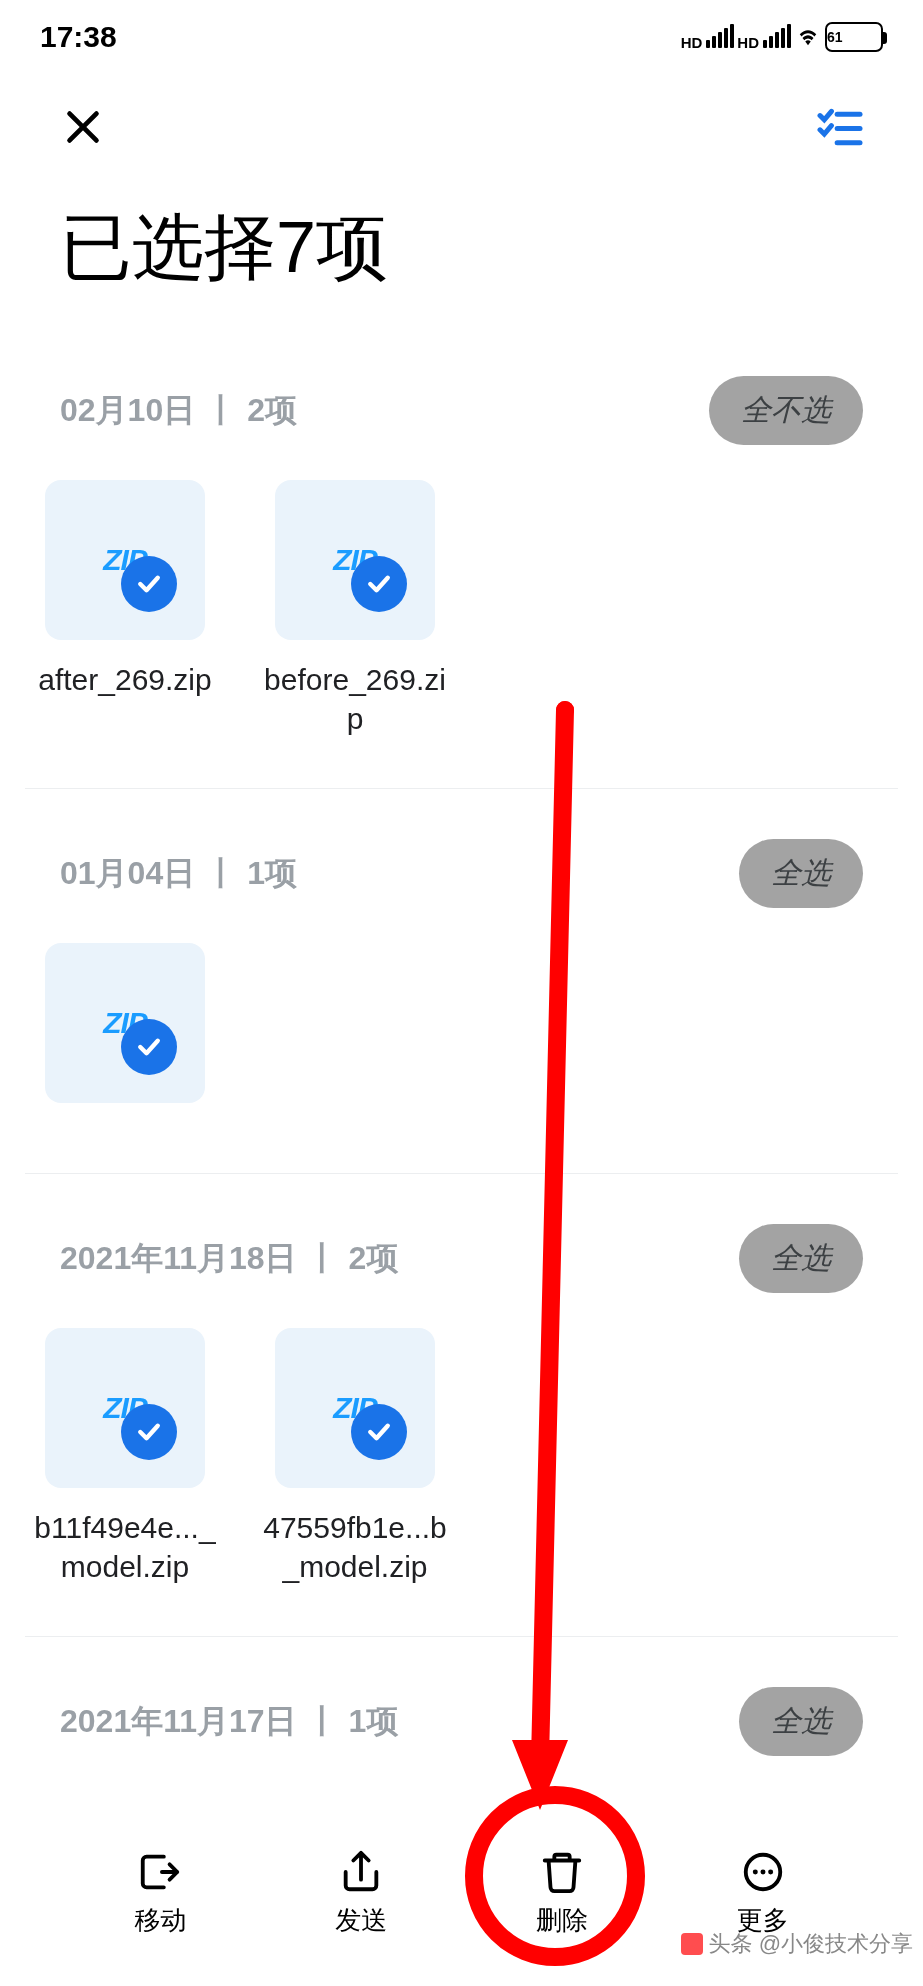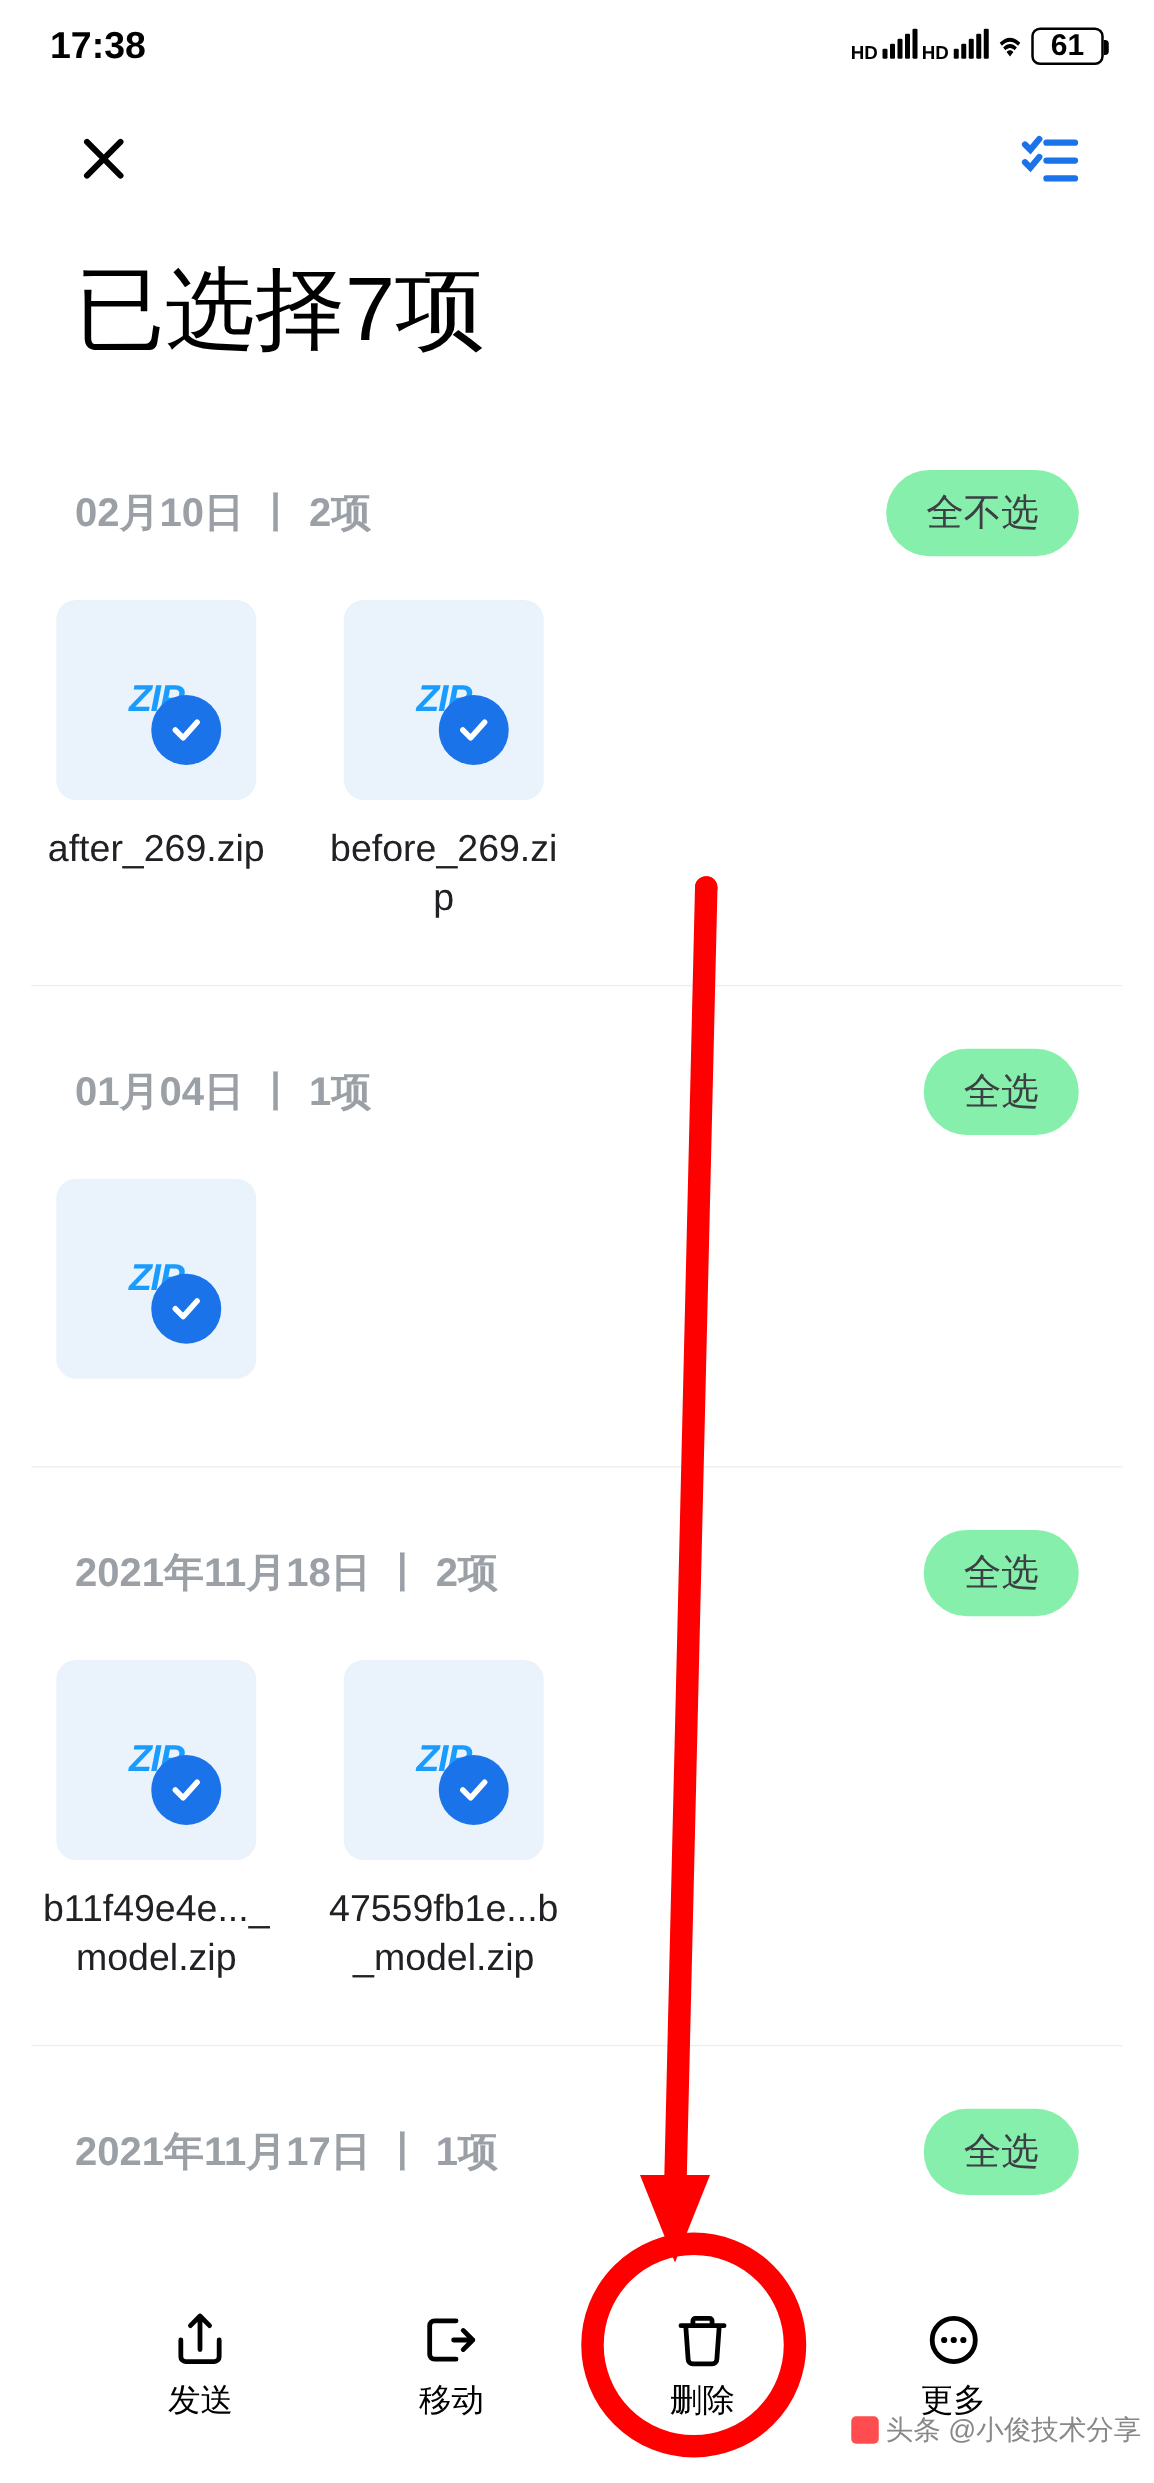--- a/index.html
+++ b/index.html
@@ -19,21 +19,21 @@
   font-size: 30px;
   font-weight: 600;
 }
 .status-right { display: flex; align-items: center; gap: 3px; }
 .status-right .sig { font-size: 12px; font-weight: 700; display: flex; align-items: baseline; }
 .status-right .sig .hd { font-size: 15px; margin-right: 2px; }
 .sig-bars { display: inline-flex; align-items: flex-end; gap: 2px; margin-left: 2px; }
 .sig-bars span { width: 4px; background: #000; border-radius: 1px; }
 .sig-bars span:nth-child(1){height:8px}.sig-bars span:nth-child(2){height:12px}.sig-bars span:nth-child(3){height:16px}.sig-bars span:nth-child(4){height:20px}.sig-bars span:nth-child(5){height:24px}
 .wifi-icon { width: 28px; height: 22px; }
-.battery { border: 2.5px solid #000; border-radius: 7px; width: 58px; height: 30px; display: flex; align-items: center; justify-content: center; font-size: 24px; font-weight: 600; position: relative; }
+.battery { border: 2.5px solid #000; border-radius: 7px; width: 58px; height: 30px; display: flex; align-items: center; justify-content: flex-start; font-size: 14px; font-weight: 600; position: relative; }
 .battery::after { content:""; position:absolute; right:-6px; top:8px; width:4px; height:12px; background:#000; border-radius:0 3px 3px 0; }
 
 .header {
   display: flex;
   justify-content: space-between;
   align-items: center;
   padding: 40px 60px 20px;
 }
 .close-icon { width: 46px; height: 46px; }
 .select-all-icon { width: 46px; height: 40px; }
@@ -54,26 +54,27 @@
   align-items: center;
   padding: 30px 35px 25px;
 }
 .section-date {
   font-size: 32px;
   color: #9aa0a6;
   font-weight: 700;
 }
 .section-date .divider { margin: 0 10px; }
 .select-btn {
-  background: #86efac;
+  background: #a3a3a3;
   border-radius: 40px;
   padding: 14px 32px;
   font-size: 30px;
   color: #3c4043;
   border: none;
+  font-style: italic;
 }
 
 .file-grid {
   display: flex;
   gap: 30px;
   padding: 10px 0 30px;
 }
 .file-item {
   width: 200px;
   text-align: center;
@@ -322,29 +323,29 @@
     <div class="section-date">
       <span>2021年11月17日</span><span class="divider">丨</span><span>1项</span>
     </div>
     <button class="select-btn">全选</button>
   </div>
 </div>
 
 <div class="bottom-bar">
   <div class="bottom-item">
     <svg viewBox="0 0 24 24">
-        <path fill="none" stroke="#000" stroke-width="2" stroke-linecap="round" stroke-linejoin="round" d="M4 12v7a2 2 0 002 2h12a2 2 0 002-2v-7M16 6l-4-4-4 4M12 2v14"></path>
-      </svg>
-    <span class="label">发送</span>
+        <path fill="none" stroke="#000" stroke-width="2" stroke-linecap="round" stroke-linejoin="round" d="M14 4H5a2 2 0 00-2 2v12a2 2 0 002 2h9M13 12h8M17 8l4 4-4 4"></path>
+      </svg>
+    <span class="label">移动</span>
   </div>
   <div class="bottom-item">
     <svg viewBox="0 0 24 24">
-        <path fill="none" stroke="#000" stroke-width="2" stroke-linecap="round" stroke-linejoin="round" d="M14 4H5a2 2 0 00-2 2v12a2 2 0 002 2h9M13 12h8M17 8l4 4-4 4"></path>
-      </svg>
-    <span class="label">移动</span>
+        <path fill="none" stroke="#000" stroke-width="2" stroke-linecap="round" stroke-linejoin="round" d="M4 12v7a2 2 0 002 2h12a2 2 0 002-2v-7M16 6l-4-4-4 4M12 2v14"></path>
+      </svg>
+    <span class="label">发送</span>
   </div>
   <div class="bottom-item">
     <svg viewBox="0 0 24 24">
         <path fill="none" stroke="#000" stroke-width="2" stroke-linecap="round" stroke-linejoin="round" d="M3 6h18M8 6V4a1 1 0 011-1h6a1 1 0 011 1v2M19 6l-1 14a2 2 0 01-2 2H8a2 2 0 01-2-2L5 6"></path>
       </svg>
     <span class="label">删除</span>
   </div>
   <div class="bottom-item">
     <svg viewBox="0 0 24 24">
         <circle cx="12" cy="12" r="9" fill="none" stroke="#000" stroke-width="2"></circle>

